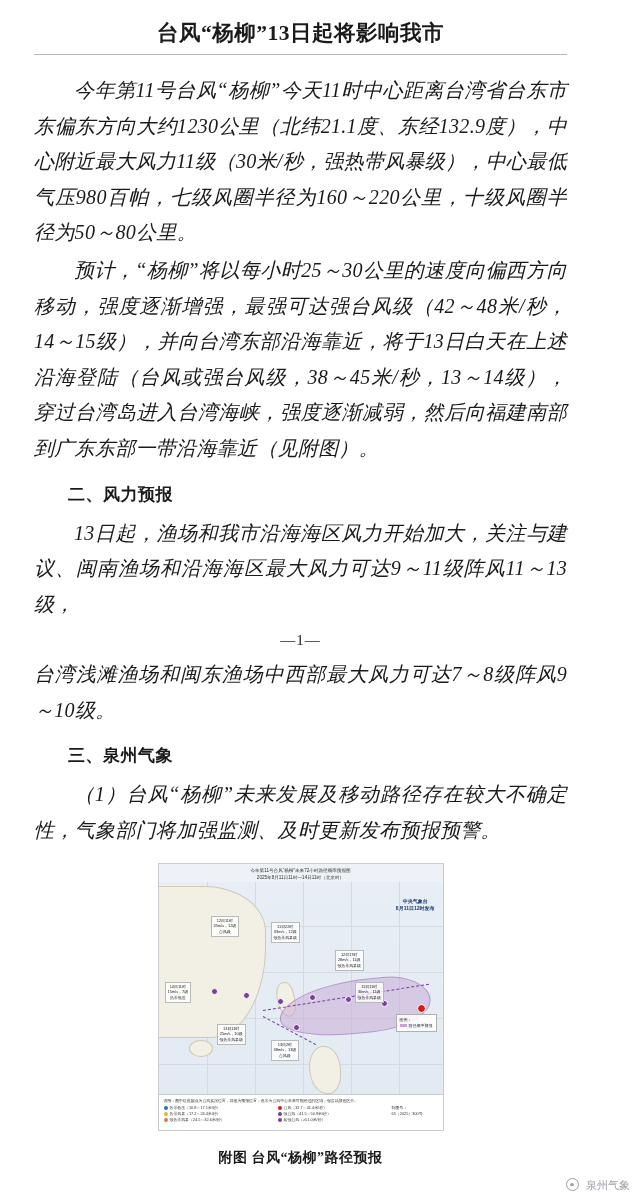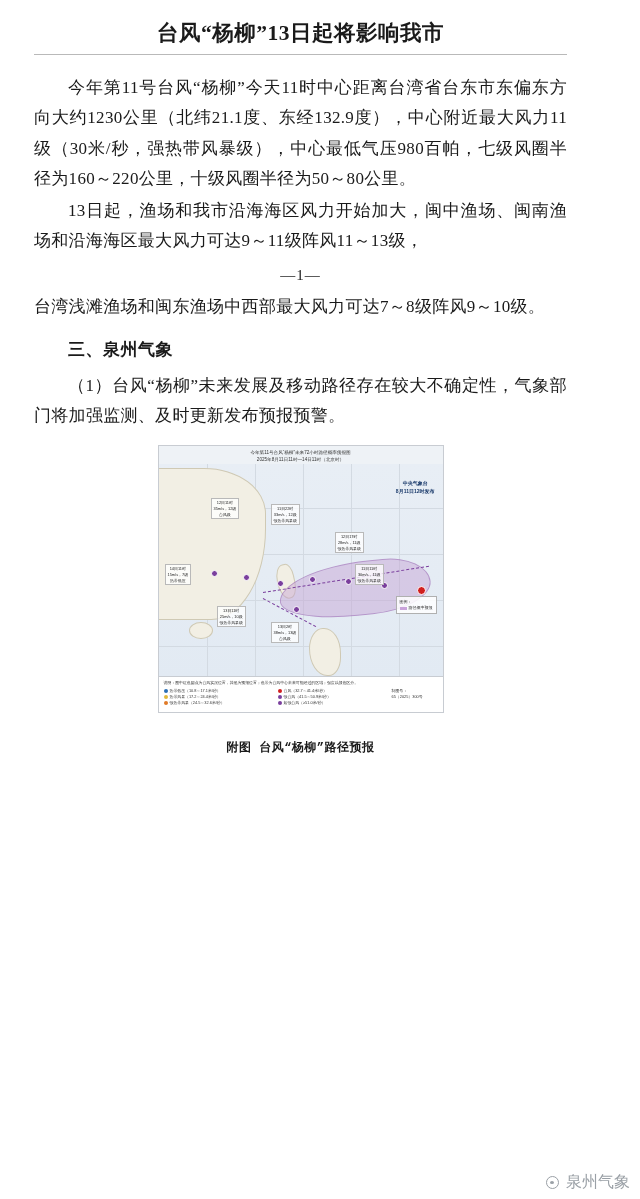--- a/index.html
+++ b/index.html
@@ -36,27 +36,28 @@
   }
   .section-head {
     font-size: 17px;
     font-weight: bold;
     margin: 14px 0 6px 0;
     text-indent: 2em;
     line-height: 1.7;
     letter-spacing: 0.5px;
   }
   p.body-text {
-    font-size: 17px;
+    font-size: 20px;
     line-height: 1.78;
     margin: 0 0 2px 0;
     text-indent: 2em;
     text-align: justify;
     text-justify: inter-ideograph;
     letter-spacing: 0.3px;
+    font-style: italic;
   }
   p.body-text.noindent {
     text-indent: 0;
   }
   .page-number {
     text-align: center;
     font-size: 15px;
     margin: 10px 0 8px 0;
     letter-spacing: 1px;
   }
@@ -213,35 +214,34 @@
   }
   .footer-col { flex: 1; }
   .fi { display: flex; align-items: center; gap: 2px; }
   .sym-circle { width:4px;height:4px;border-radius:50%;background:#2b6fb5;display:inline-block; }
   .sym-circle.y { background:#e0b93b; }
   .sym-circle.o { background:#e07a28; }
   .sym-circle.r { background:#d11f1f; }
   .sym-circle.p { background:#7a3f9d; }
   .fig-caption {
     text-align: center;
-    font-size: 12px;
+    font-size: 14px;
     font-weight: bold;
-    margin: 26px 0 8px 0;
+    margin: 18px 0 8px 0;
     letter-spacing: 0.5px;
-    font-family: Liberation Mono, monospace;
+    font-family: Liberation Serif, serif;
   }
   
   .watermark {
     position: absolute;
     right: 10px;
     bottom: 6px;
     display: flex;
-    align-items: center;
     gap: 7px;
-    font-size: 16px;
+    font-size: 11px;
     color: #9aa0a6;
     font-family: "Liberation Sans", sans-serif;
   }
   .weibo-eye {
     width: 11px; height: 11px;
     border-radius: 50%;
     border: 1.5px solid #9aa0a6;
     display: inline-block;
     position: relative;
   }
@@ -256,22 +256,24 @@
 </style>
 </head>
 <body>
 
 <div class="page">
 
   <h1 class="doc-title">台风“杨柳”13日起将影响我市</h1>
   <hr class="title-rule">
 
   <p class="body-text">今年第11号台风“杨柳”今天11时中心距离台湾省台东市东偏东方向大约1230公里（北纬21.1度、东经132.9度），中心附近最大风力11级（30米/秒，强热带风暴级），中心最低气压980百帕，七级风圈半径为160～220公里，十级风圈半径为50～80公里。</p>
-
-  <p class="body-text">13日起，渔场和我市沿海海区风力开始加大，闽中渔场、闽南渔场和沿海海区最大风力可达9～11级阵风11～13级，</p>
+  <p class="body-text">预计，“杨柳”将以每小时25～30公里的速度向偏西方向移动，强度逐渐增强，最强可达强台风级（42～48米/秒，14～15级），并向台湾东部沿海靠近，将于13日白天在上述沿海登陆（台风或强台风级，38～45米/秒，13～14级），穿过台湾岛进入台湾海峡，强度逐渐减弱，然后向福建南部到广东东部一带沿海靠近（见附图）。</p>
+
+  <h2 class="section-head">二、风力预报</h2>
+  <p class="body-text">13日起，渔场和我市沿海海区风力开始加大，关注与建议、闽南渔场和沿海海区最大风力可达9～11级阵风11～13级，</p>
 
   <div class="page-number">—1—</div>
 
   <p class="body-text noindent">台湾浅滩渔场和闽东渔场中西部最大风力可达7～8级阵风9～10级。</p>
 
   <h2 class="section-head">三、泉州气象</h2>
   <p class="body-text">（1）台风“杨柳”未来发展及移动路径存在较大不确定性，气象部门将加强监测、及时更新发布预报预警。</p>
 
   <div class="figure-wrap">
     <div class="map">

